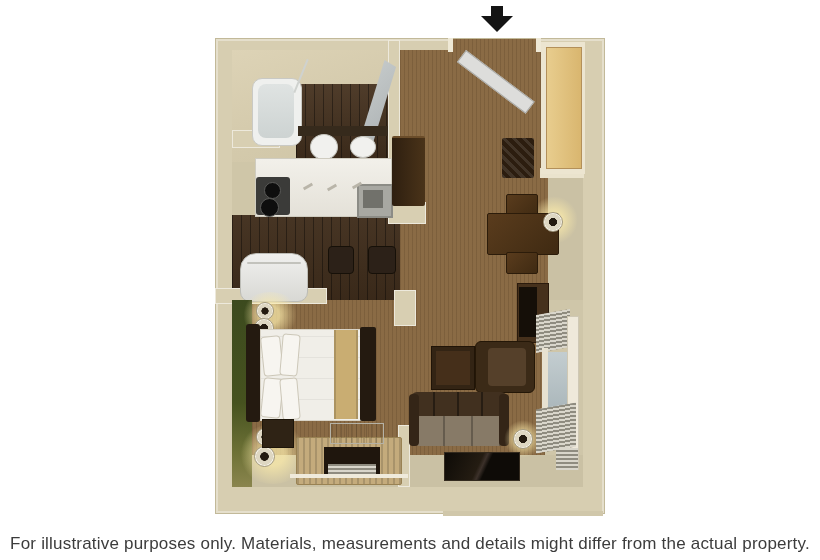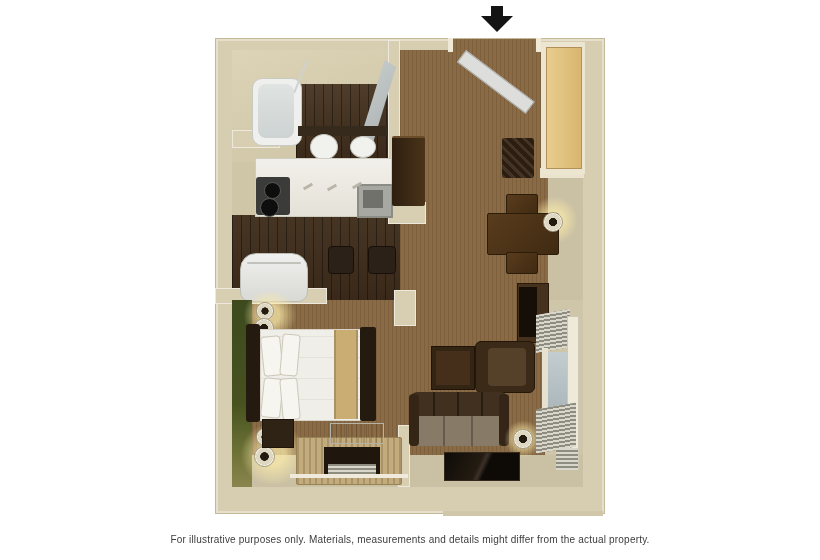--- a/index.html
+++ b/index.html
@@ -10,21 +10,21 @@
   .wall{background:#d8cfb2;box-shadow:inset 0 0 0 1px rgba(255,255,255,.55);}
   .carpet{background-color:#8a6b45;background-image:repeating-linear-gradient(90deg, rgba(55,35,15,.16) 0 1px, transparent 1px 4px);}
   .wood{background-color:#46321f;background-image:repeating-linear-gradient(90deg, rgba(0,0,0,.38) 0 1px, transparent 1px 9px), linear-gradient(180deg, rgba(255,255,255,.05), rgba(0,0,0,.18));}
   .vinyl{background-color:#cac1a4;}
   .bathwall{background:linear-gradient(160deg,#ddd3b6 0%,#d4caac 55%,#cfc5a6 100%);}
   .white-fix{background:#f1f1ee;border:1px solid #c6c6bf;}
   .sconce{border-radius:50%;border:1px solid #a39a80;background:radial-gradient(circle at 50% 50%, #241b10 0 30%, #ded7c2 34% 62%, #f4f0e4 64% 100%);}
   .glow{border-radius:50%;background:radial-gradient(circle, rgba(250,234,170,.75) 0 25%, rgba(250,234,170,0) 70%);}
   .blinds{background:repeating-linear-gradient(0deg,#d9d6cb 0 2px,#8f8c80 2px 4px);}
   .darkwoodf{background:linear-gradient(135deg,#5a3c1d,#3f2a12);border:1px solid #2c1c0a;border-radius:2px;}
-  .caption{width:820px;text-align:center;font-size:10px;color:#3c3c3c;letter-spacing:.2px;}
+  .caption{width:820px;text-align:center;font-size:17px;color:#3c3c3c;letter-spacing:.2px;}
 </style>
 </head>
 <body>
 
 <div class="stage">
 
   <div class="abs" style="left:478px;top:6px;width:38px;height:27px;">
     <svg width="38" height="27" viewBox="0 0 38 27">
         <rect x="13" y="0" width="12" height="11" fill="#141414"></rect>
         <polygon points="3,10 35,10 19,26" fill="#141414"></polygon>

